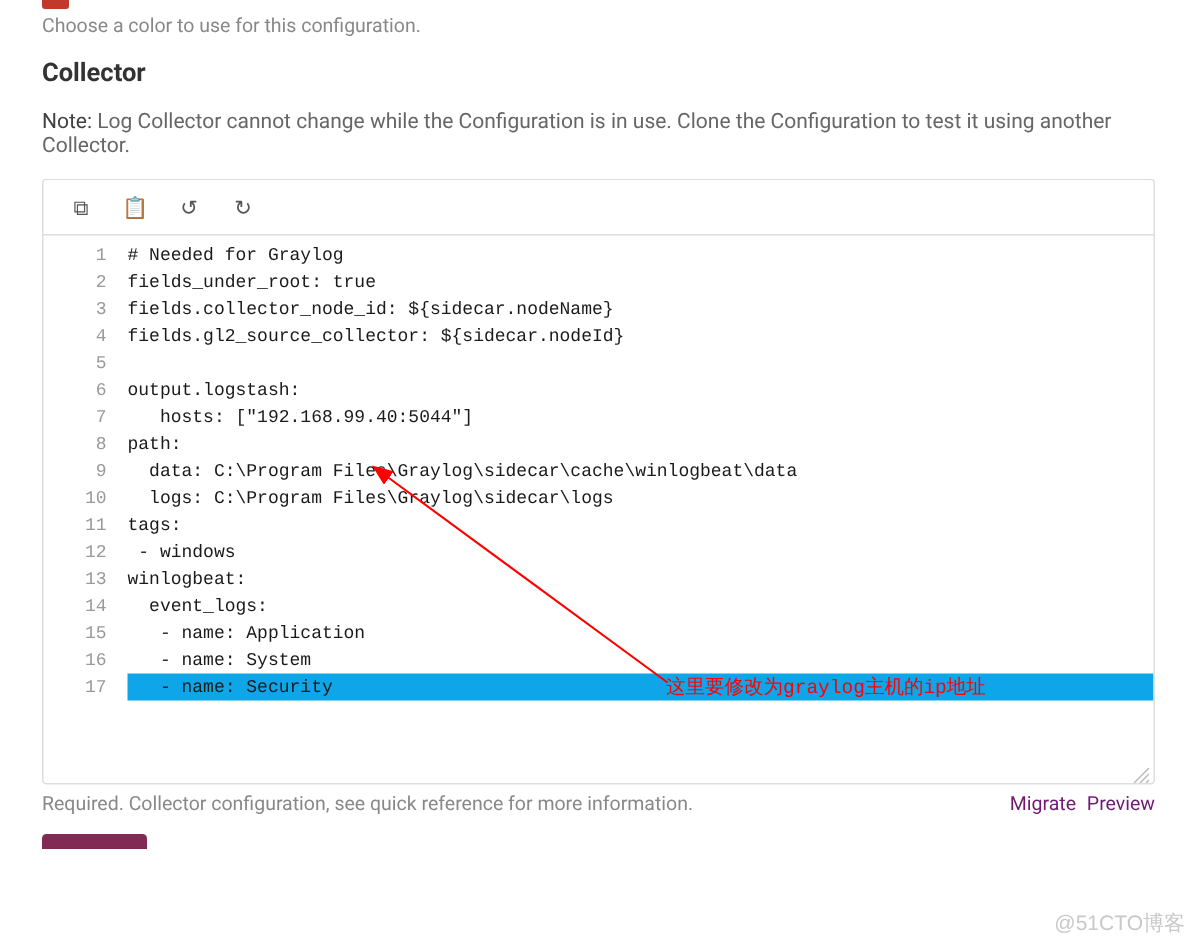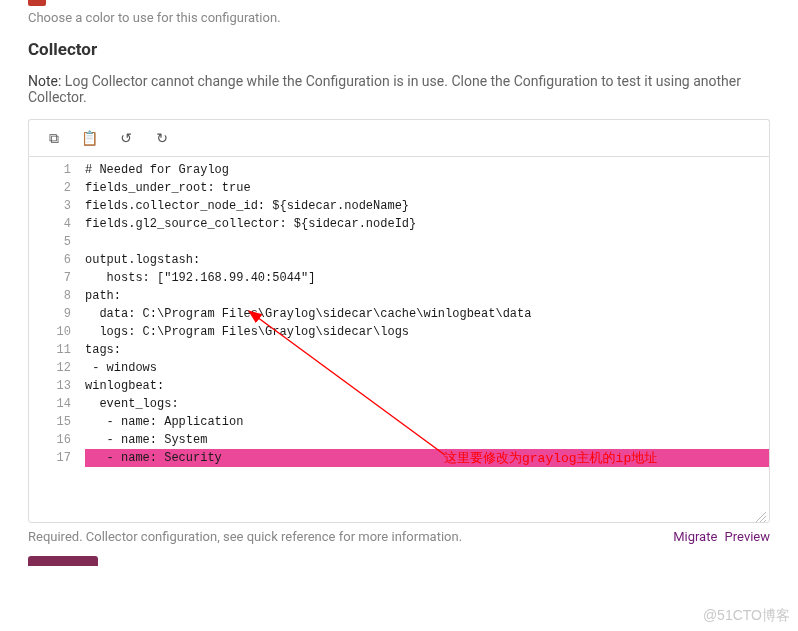--- a/index.html
+++ b/index.html
@@ -8,21 +8,21 @@
   h3{font-size:17px;font-weight:700;color:#333;margin:0 0 14px 0;letter-spacing:0}
   .plain{color:#666;font-size:14px;margin:0 0 10px 0}
   .note{color:#666;font-size:14px;margin:0 0 14px 0}
   .note b{color:#404040;font-weight:400}
   .toolbar{border:1px solid #ddd;border-bottom:none;border-radius:3px 3px 0 0;background:#fff;padding:6px 8px;display:flex;gap:2px;margin-top:6px}
   .toolbar button{background:transparent;border:none;width:34px;height:24px;cursor:pointer;color:#555;font-size:14px;display:flex;align-items:center;justify-content:center;border-radius:2px}
   .editor{border:1px solid #ddd;border-radius:0 0 3px 3px;font-family:"Menlo","Consolas","Liberation Mono",monospace;font-size:12px;line-height:18px;height:365px;position:relative;overflow:hidden;background:#fff}
   .gutter{position:absolute;left:0;top:0;width:52px;text-align:right;color:#999;padding:4px 10px 4px 0;box-sizing:border-box}
   .code{position:absolute;left:52px;right:0;top:0;padding:4px 0 4px 4px;white-space:pre;color:#1a1a1a}
   .code .row{height:18px}
-  .code .row.sel{background:#ec4899}
+  .code .row.sel{background:#0ea5e9}
   .below{display:flex;justify-content:space-between;align-items:flex-start;margin-top:6px}
   .req{color:#888;font-size:13px}
   .rightlinks{font-size:13px}
   .rightlinks a{color:#701a75;text-decoration:none;margin-left:4px;cursor:pointer}
   .primarybtn{margin-top:12px;display:inline-block;background:#812a54;height:10px;width:70px;border-radius:3px 3px 0 0}
   .watermark{position:absolute;right:8px;bottom:6px;color:#c9c9c9;font-size:14px;font-family:Arial,sans-serif;pointer-events:none}
   .swatch{width:18px;height:6px;background:#c0392b;border-radius:0 0 2px 2px;margin-left:0;margin-top:0}
   svg.arrow{position:absolute;pointer-events:none}
   .anno{position:absolute;color:#ff0000;font-size:13px;font-family:Liberation Mono, monospace}
   .resize{position:absolute;right:3px;bottom:2px;width:10px;height:10px;color:#bbb}

